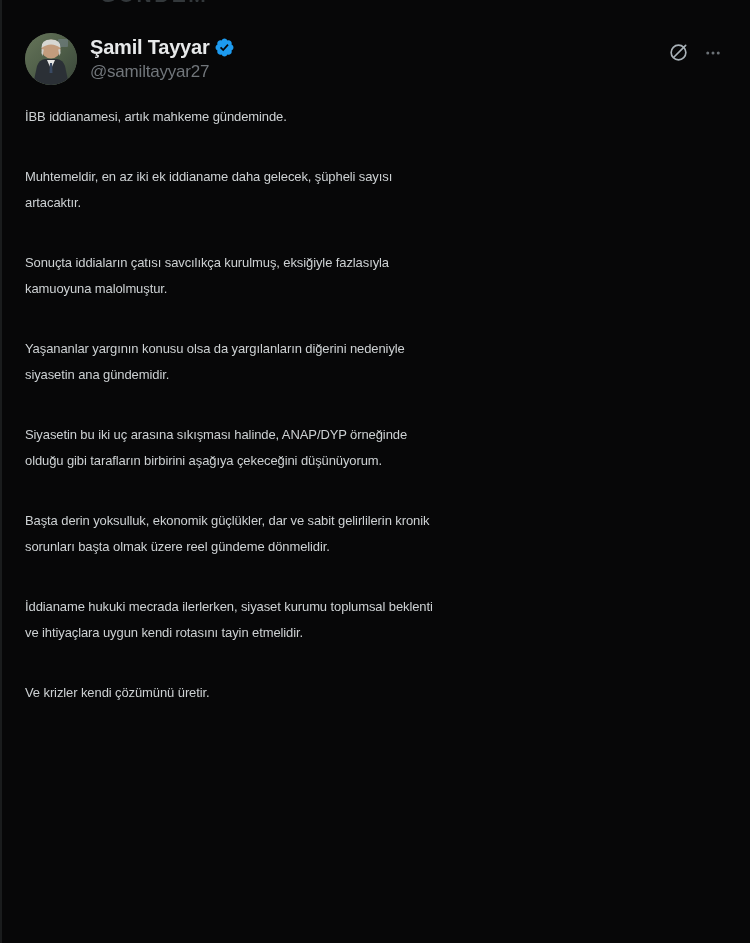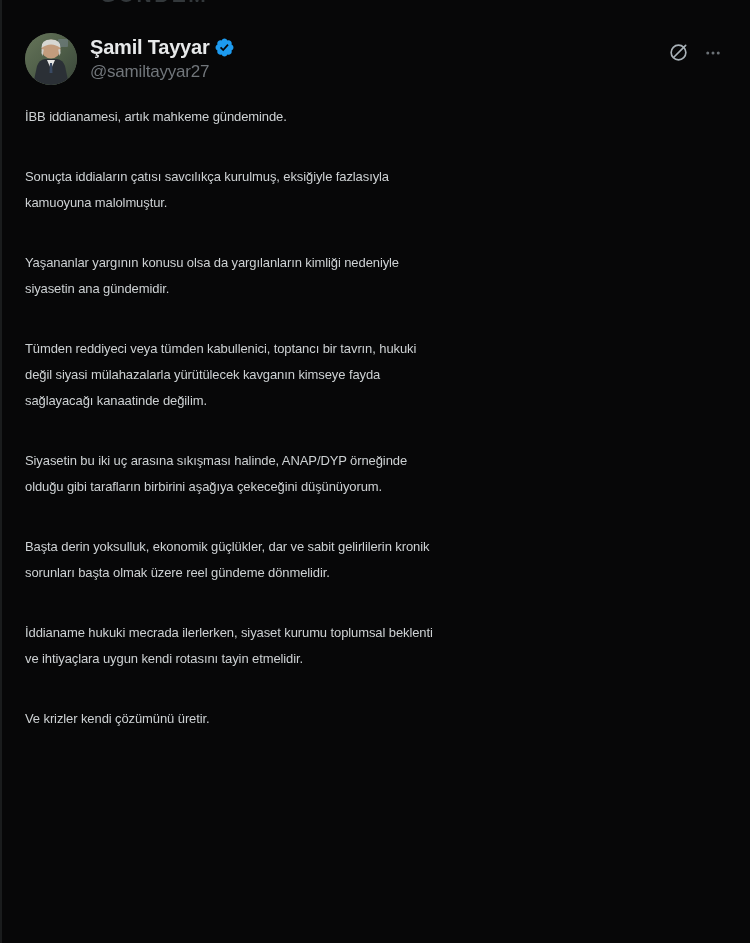--- a/index.html
+++ b/index.html
@@ -161,27 +161,26 @@
             <circle cx="5" cy="12" r="2" fill="#6b7176"></circle>
             <circle cx="12" cy="12" r="2" fill="#6b7176"></circle>
             <circle cx="19" cy="12" r="2" fill="#6b7176"></circle>
           </svg>
         </button>
       </div>
     </div>
 
     <div class="tweet-body">
       <p>İBB iddianamesi, artık mahkeme gündeminde.</p>
+      <p>Muhtemeldir, en az iki ek iddianame daha gelecek, şüpheli sayısı
+artacaktır.</p>
       <p>Sonuçta iddiaların çatısı savcılıkça kurulmuş, eksiğiyle fazlasıyla
 kamuoyuna malolmuştur.</p>
-      <p>Yaşananlar yargının konusu olsa da yargılanların kimliği nedeniyle
+      <p>Yaşananlar yargının konusu olsa da yargılanların diğerini nedeniyle
 siyasetin ana gündemidir.</p>
-      <p>Tümden reddiyeci veya tümden kabullenici, toptancı bir tavrın, hukuki
-değil siyasi mülahazalarla yürütülecek kavganın kimseye fayda
-sağlayacağı kanaatinde değilim.</p>
       <p>Siyasetin bu iki uç arasına sıkışması halinde, ANAP/DYP örneğinde
 olduğu gibi tarafların birbirini aşağıya çekeceğini düşünüyorum.</p>
       <p>Başta derin yoksulluk, ekonomik güçlükler, dar ve sabit gelirlilerin kronik
 sorunları başta olmak üzere reel gündeme dönmelidir.</p>
       <p>İddianame hukuki mecrada ilerlerken, siyaset kurumu toplumsal beklenti
 ve ihtiyaçlara uygun kendi rotasını tayin etmelidir.</p>
       <p>Ve krizler kendi çözümünü üretir.</p>
     </div>
 
   </article>

